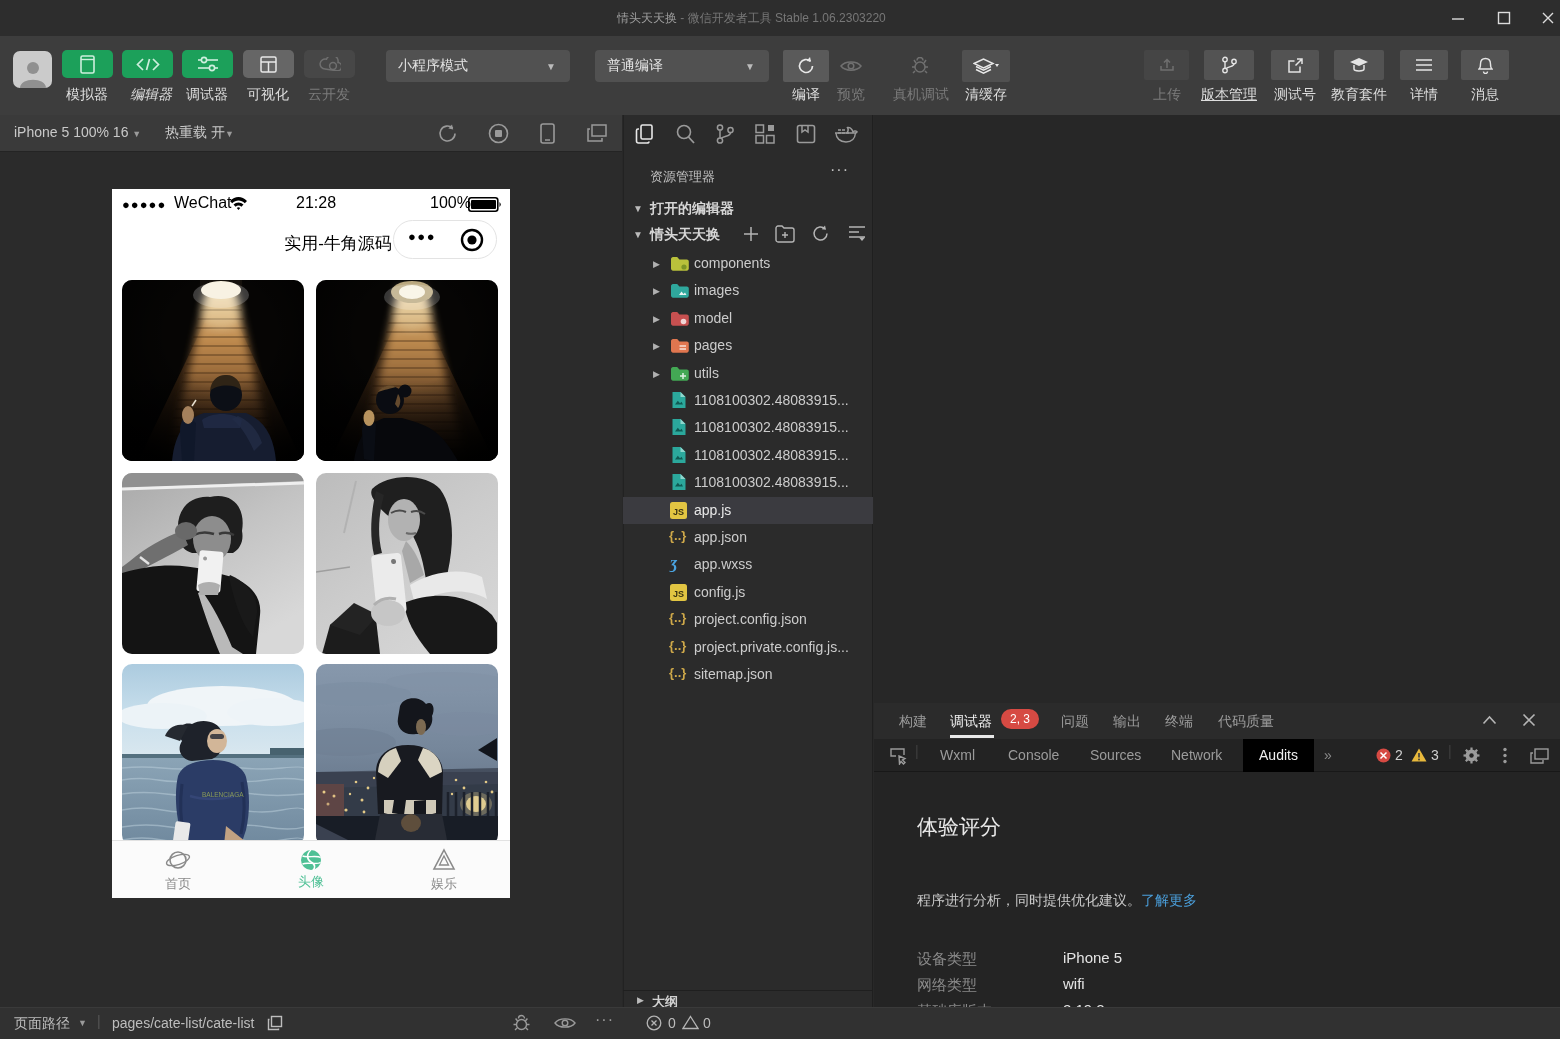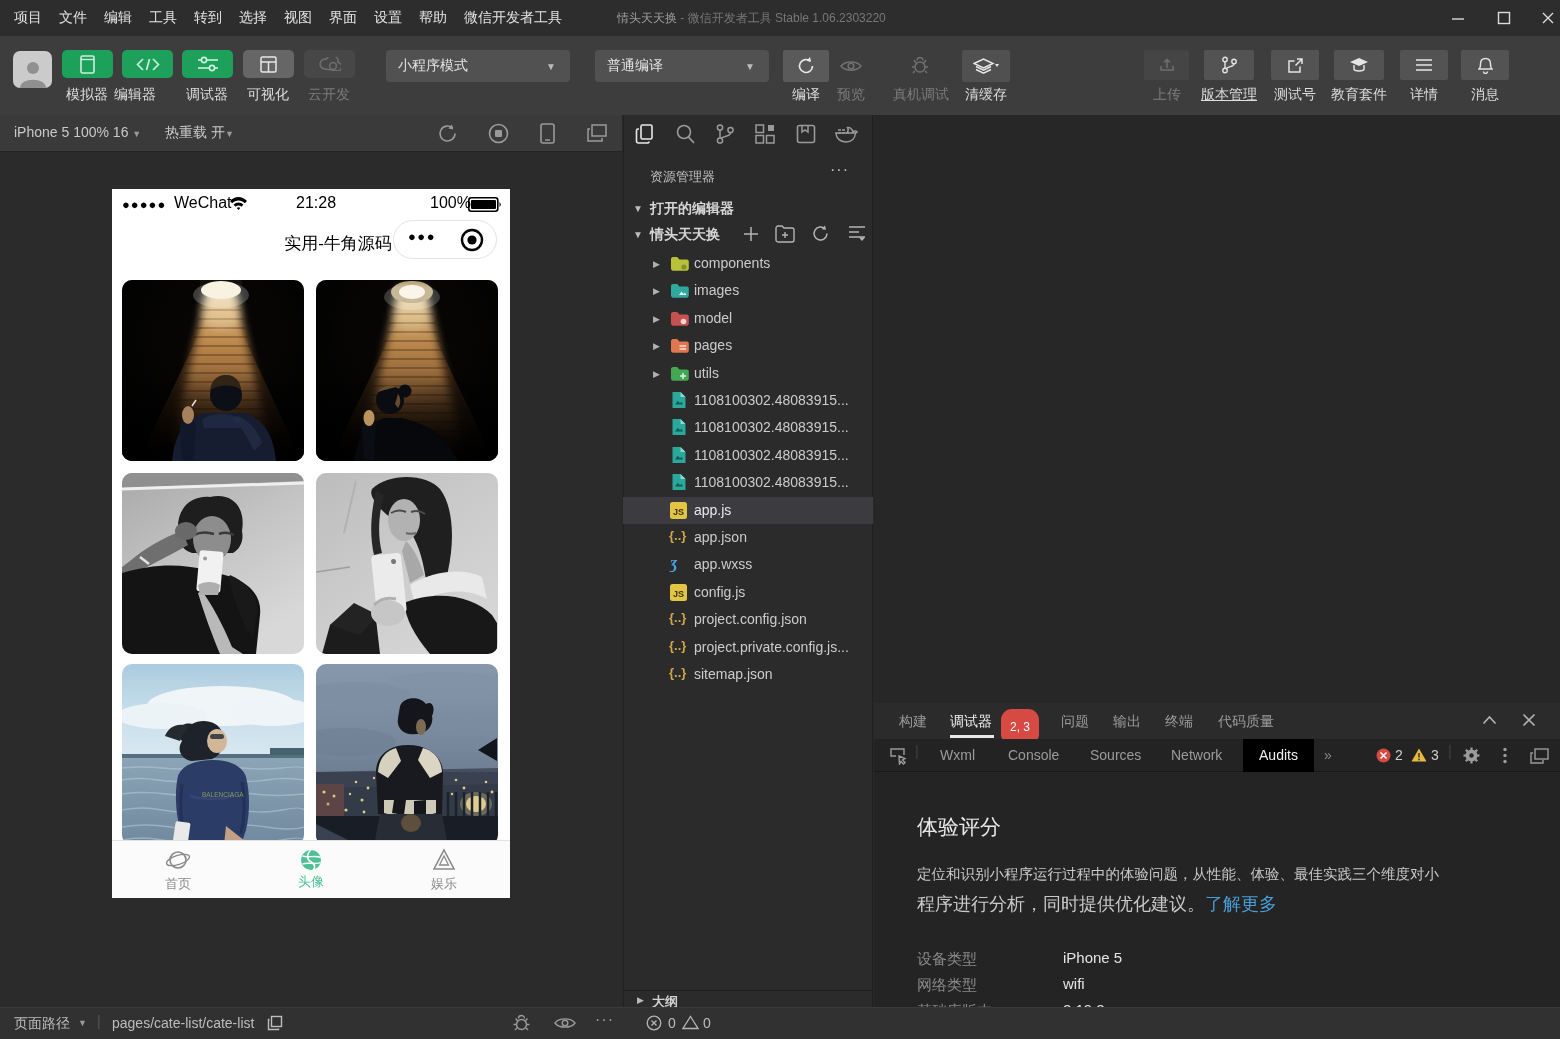--- a/index.html
+++ b/index.html
@@ -32,33 +32,20 @@
 
 #debugger{left:874px;top:703px;width:686px;height:304px;background:#242424;}
 
 #statusbar{left:0;top:1007px;width:1560px;height:32px;background:#313131;border-top:1px solid #3a3a3a;color:#bdbdbd;font-size:14px;}
 svg{display:block;}
 </style>
 </head>
 <body>
 <div id="stage">
 <div class="abs" id="titlebar">
-  <div class="abs" id="menu">
-        <span>项目</span>
-        <span>文件</span>
-        <span>编辑</span>
-        <span>工具</span>
-        <span>转到</span>
-        <span>选择</span>
-        <span>视图</span>
-        <span>界面</span>
-        <span>设置</span>
-        <span>帮助</span>
-        <span>微信开发者工具</span>
-      </div>
   <div class="abs" id="wintitle"><span style="color:#9d9d9d">情头天天换</span><span style="color:#777"> - 微信开发者工具 Stable 1.06.2303220</span></div>
   <div class="abs winbtn" style="left:1436px;">
         <svg width="14" height="14">
           <line x1="1" y1="8" x2="13" y2="8" stroke="#dcdcdc" stroke-width="1.4"></line>
         </svg>
       </div>
   <div class="abs winbtn" style="left:1482px;">
         <svg width="14" height="14">
           <rect x="1.5" y="1.5" width="11" height="11" fill="none" stroke="#dcdcdc" stroke-width="1.4"></rect>
         </svg>
@@ -83,21 +70,21 @@
           <rect x="1" y="1" width="13" height="17" rx="1.5" fill="none" stroke="#cdeedd" stroke-width="1.6"></rect>
           <line x1="1" y1="4.5" x2="14" y2="4.5" stroke="#cdeedd" stroke-width="1.4"></line>
         </svg>
       </div>
   <div class="tlabel" style="left:52px;">模拟器</div>
   <div class="tbtn green" style="left:122px;">
         <svg width="24" height="13" viewBox="0 0 24 13">
           <path d="M7 1 L1.5 6.5 L7 12 M17 1 L22.5 6.5 L17 12 M13.5 1 L10.5 12" fill="none" stroke="#cdeedd" stroke-width="1.7"></path>
         </svg>
       </div>
-  <div class="tlabel" style="left:100px;">编辑器</div>
+  <div class="tlabel" style="left:116px;font-style:italic;">编辑器</div>
   <div class="tbtn green" style="left:182px;">
         <svg width="20" height="16" viewBox="0 0 20 16">
           <line x1="0" y1="4" x2="20" y2="4" stroke="#cdeedd" stroke-width="1.6"></line>
           <circle cx="6" cy="4" r="2.6" fill="#1ca05a" stroke="#cdeedd" stroke-width="1.6"></circle>
           <line x1="0" y1="12" x2="20" y2="12" stroke="#cdeedd" stroke-width="1.6"></line>
           <circle cx="14" cy="12" r="2.6" fill="#1ca05a" stroke="#cdeedd" stroke-width="1.6"></circle>
         </svg>
       </div>
   <div class="tlabel" style="left:172px;">调试器</div>
   <div class="tbtn grey" style="left:243px;">
@@ -748,21 +735,21 @@
   </div>
 </div>
 <div class="abs" id="editor"></div>
 <div class="abs" id="debugger"></div>
 <div class="abs" style="left:874px;top:703px;width:686px;height:304px;overflow:hidden;">
 
   <div class="abs" style="left:0;top:0;width:686px;height:36px;background:#2b2b2b;font-size:14px;color:#9b9b9b;">
     <span style="position:absolute;left:25px;top:10px;">构建</span>
     <span style="position:absolute;left:76px;top:10px;color:#f0f0f0;">调试器</span>
         <span style="position:absolute;left:76px;top:32px;width:44px;height:3px;background:#e8e8e8;"></span>
-    <span style="position:absolute;left:127px;top:6px;background:#d64a43;color:#fff;border-radius:11px;padding:11px 9px;font-size:12px;">2, 3</span>
+    <span style="position:absolute;left:127px;top:6px;background:#d64a43;color:#fff;border-radius:11px;padding:3px 9px;font-size:12px;">2, 3</span>
     <span style="position:absolute;left:187px;top:10px;">问题</span>
     <span style="position:absolute;left:239px;top:10px;">输出</span>
     <span style="position:absolute;left:291px;top:10px;">终端</span>
     <span style="position:absolute;left:344px;top:10px;">代码质量</span>
     <svg style="position:absolute;left:608px;top:12px;" width="15" height="10" viewBox="0 0 15 10">
           <path d="M1.5 8.5 L7.5 2 L13.5 8.5" fill="none" stroke="#b5b5b5" stroke-width="1.6"></path>
         </svg>
     <svg style="position:absolute;left:648px;top:10px;" width="14" height="14" viewBox="0 0 14 14">
           <path d="M1.5 1.5 L12.5 12.5 M12.5 1.5 L1.5 12.5" stroke="#b5b5b5" stroke-width="1.6"></path>
         </svg>
@@ -812,22 +799,21 @@
           <circle cx="2" cy="14.5" r="1.7" fill="#9b9b9b"></circle>
         </svg>
     <svg style="position:absolute;left:656px;top:9px;" width="19" height="16" viewBox="0 0 19 16">
           <rect x="5" y="1" width="13" height="10" fill="none" stroke="#9b9b9b" stroke-width="1.4"></rect>
           <path d="M3 5 H1 V15 H13 V12" fill="none" stroke="#9b9b9b" stroke-width="1.4"></path>
         </svg>
   </div>
 
   <div class="abs" style="left:0;top:69px;width:686px;height:235px;background:#242424;overflow:hidden;">
     <div style="position:absolute;left:43px;top:41px;font-size:21px;color:#e8e8e8;">体验评分</div>
-    <div style="position:absolute;left:43px;top:93px;font-size:14.5px;color:#c9c9c9;white-space:nowrap;">定位和识别小程序运行过程中的体验问题，从性能、体验、最佳实践三个维度对小</div>
-    <div style="position:absolute;left:43px;top:120px;font-size:18px;color:#c9c9c9;white-space:nowrap;">程序进行分析，同时提供优化建议。<span style="color:#4a9eda;">了解更多</span></div>
+    <div style="position:absolute;left:43px;top:120px;font-size:14px;color:#c9c9c9;white-space:nowrap;">程序进行分析，同时提供优化建议。<span style="color:#4a9eda;">了解更多</span></div>
     <div style="position:absolute;left:43px;top:178px;font-size:15px;color:#8a8a8a;">设备类型</div>
     <div style="position:absolute;left:189px;top:177px;font-size:15px;color:#e4e4e4;">iPhone 5</div>
     <div style="position:absolute;left:43px;top:204px;font-size:15px;color:#8a8a8a;">网络类型</div>
     <div style="position:absolute;left:189px;top:203px;font-size:15px;color:#e4e4e4;">wifi</div>
     <div style="position:absolute;left:43px;top:230px;font-size:15px;color:#8a8a8a;">基础库版本</div>
     <div style="position:absolute;left:189px;top:229px;font-size:15px;color:#e4e4e4;">2.19.2</div>
   </div>
 </div>
 <div class="abs" id="statusbar"></div>
 <div class="abs" style="left:0;top:1007px;width:1560px;height:32px;font-size:14px;color:#bdbdbd;">

